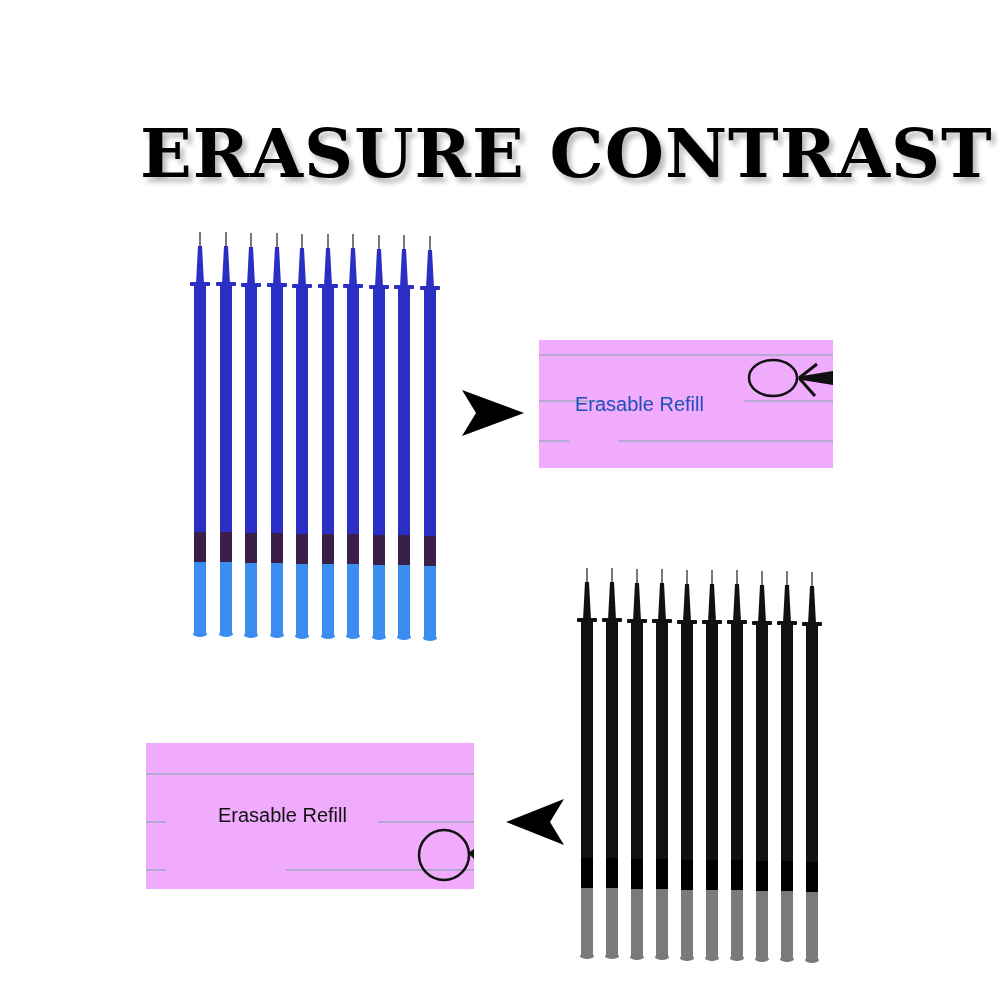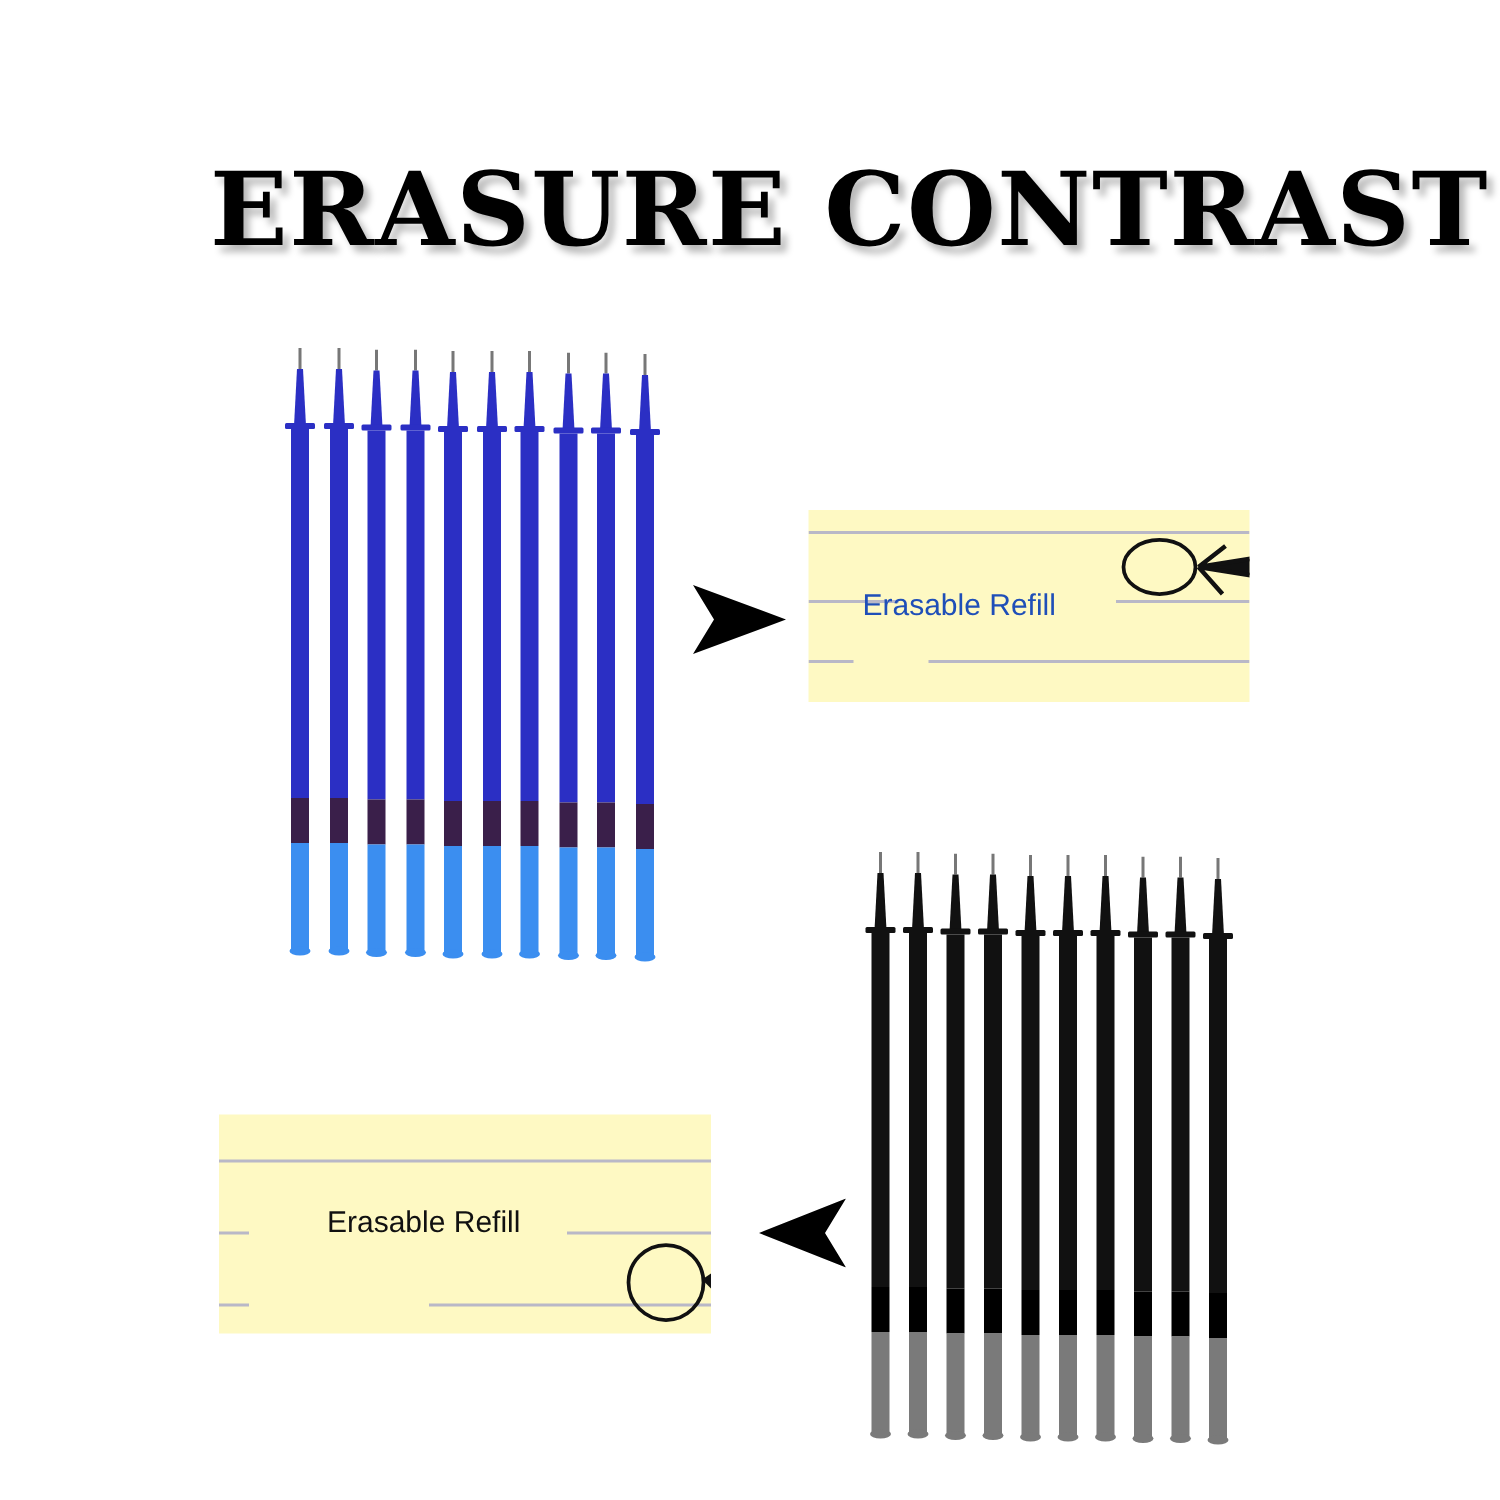--- a/index.html
+++ b/index.html
@@ -1,24 +1,24 @@
 <!DOCTYPE html>
 <html><head>
 <meta charset="utf-8">
 <style>
   html,body{margin:0;padding:0;background:#fff;}
   body{width:1000px;height:1000px;position:relative;overflow:hidden;font-family:"Liberation Sans",sans-serif;}
-  .title{position:absolute;left:140px;top:100px;width:770px;height:80px;
+  .title{position:absolute;left:140px;top:113px;width:770px;height:80px;
     font-family:"DejaVu Serif","Liberation Serif",serif;font-weight:bold;font-size:68px;
     letter-spacing:1px;color:#000;white-space:nowrap;
     text-shadow:4px 5px 5px rgba(0,0,0,0.28);
     transform:scaleX(1.0);transform-origin:left top;line-height:80px;}
   .refill-group{position:absolute;}
   .refill{position:absolute;top:0;}
-  .card{position:absolute;background:#fef9c3;overflow:hidden;}
+  .card{position:absolute;background:#f0abfc;overflow:hidden;}
   .card .line{position:absolute;height:2px;background:#a8a8c8;opacity:.8;}
   .card .label{position:absolute;font-family:"Liberation Sans",sans-serif;font-size:20px;white-space:nowrap;}
   .arrow{position:absolute;}
 </style>
 </head>
 <body>
 
 <div class="title">ERASURE CONTRAST</div>
 
 <div class="refill-group" id="blue-refills" style="left:188px;top:232px;width:260px;height:410px;">

